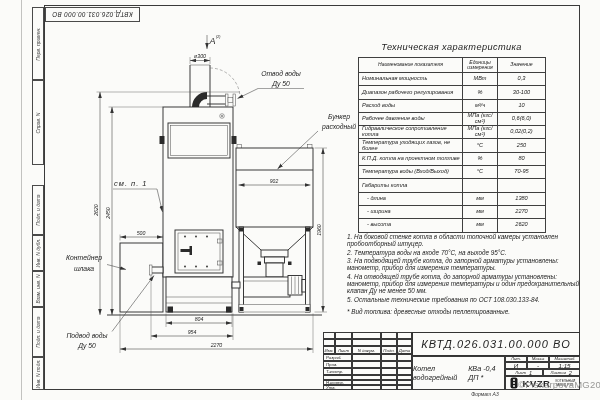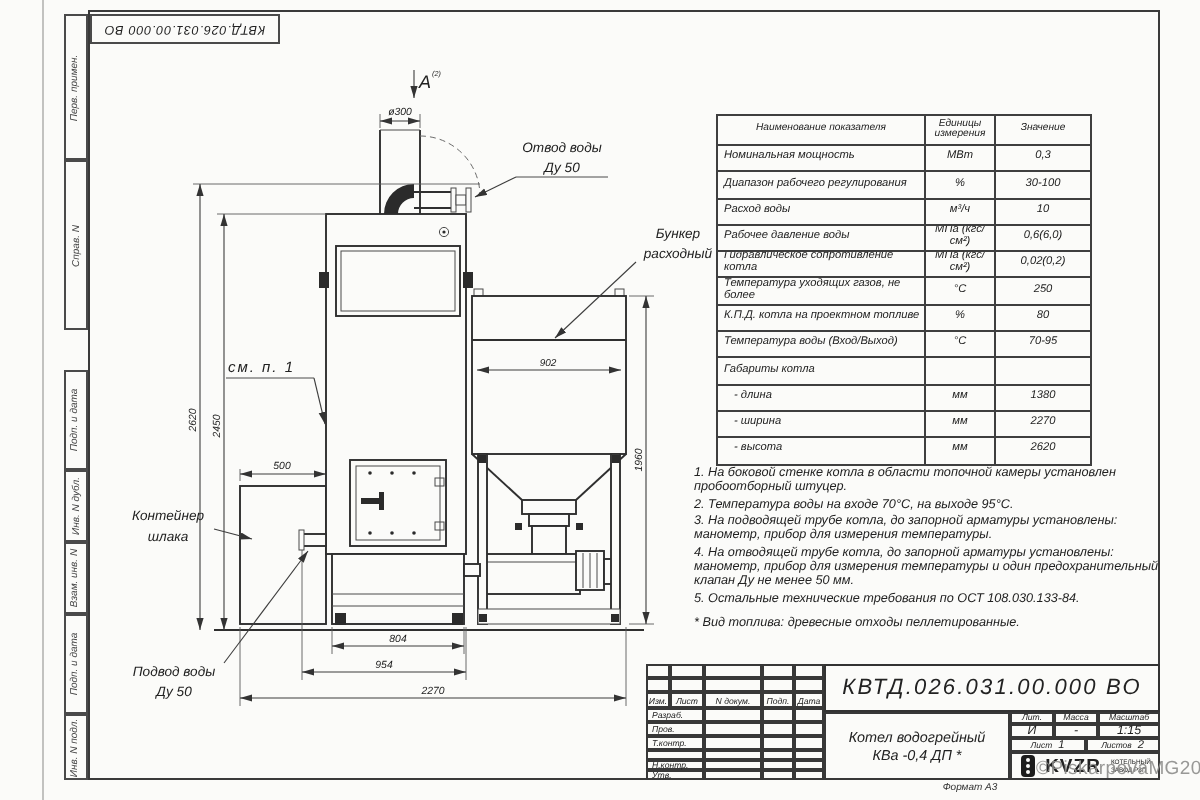--- a/index.html
+++ b/index.html
@@ -29,21 +29,21 @@
   .notes{position:absolute;left:347px;top:233px;width:243px;font-size:6.35px;font-style:italic;
          line-height:1.16;color:#222;}
   .notes p{margin:0 0 1px 0;}
   .notes p.fuel{margin-top:5px;}
   
   .tb{position:absolute;left:323px;top:332px;width:257px;height:58px;box-sizing:border-box;}
   .tb .c{position:absolute;border:0.7px solid #383838;box-sizing:border-box;display:flex;
          align-items:center;justify-content:center;font-size:4.3px;font-style:italic;background:transparent;}
   .tb .lbl{justify-content:flex-start;padding-left:2px;}
   .tb .desig{font-size:11px;letter-spacing:1.1px;border:1px solid #333;}
-  .tb .name{flex-direction:column;font-size:7.2px;line-height:1.3;}
+  .tb .name{flex-direction:row;font-size:7.2px;line-height:1.3;}
   .tb .val{font-size:6.2px;}
   .tb .sheetcell{gap:3px;}
   .tb .sheetcell .sl{font-size:4.2px;}
   .tb .sheetcell .sn{font-size:5.6px;}
   .logo{gap:5px;}
   .logo .kvzr{font-style:normal;font-weight:bold;font-size:9.5px;letter-spacing:0.5px;}
   .logo .sub{display:flex;flex-direction:column;font-size:3.2px;font-style:normal;line-height:1.25;text-align:left;}
   .fmt{position:absolute;left:455px;top:391px;width:60px;text-align:center;font-size:5px;font-style:italic;color:#333;}
   .watermark{position:absolute;left:518px;top:379px;font-size:9.5px;color:#8e8e8c;opacity:0.9;z-index:9;
              font-style:normal;letter-spacing:0.2px;}
@@ -247,20 +247,21 @@
       <text x="84" y="260" text-anchor="middle" class="t68">Контейнер</text>
       <text x="84" y="270.5" text-anchor="middle" class="t68">шлака</text>
       <line x1="107" y1="264.5" x2="126" y2="269.5" class="dim" marker-end="url(#ar)"></line>
 
       <text x="87" y="338" text-anchor="middle" class="t68">Подвод воды</text>
       <text x="87" y="348" text-anchor="middle" class="t68">Ду 50</text>
       <line x1="112" y1="331.5" x2="154" y2="275.5" class="dim" marker-end="url(#ar)"></line>
     </g>
   </svg>
 
+  <div class="tech-title">Техническая характеристика</div>
   <table class="tech">
     <colgroup>
         <col style="width:104px">
         <col style="width:35px">
         <col style="width:48px">
       </colgroup>
     <tbody>
         <tr>
       <th>Наименование показателя</th>
       <th>Единицы измерения</th>

